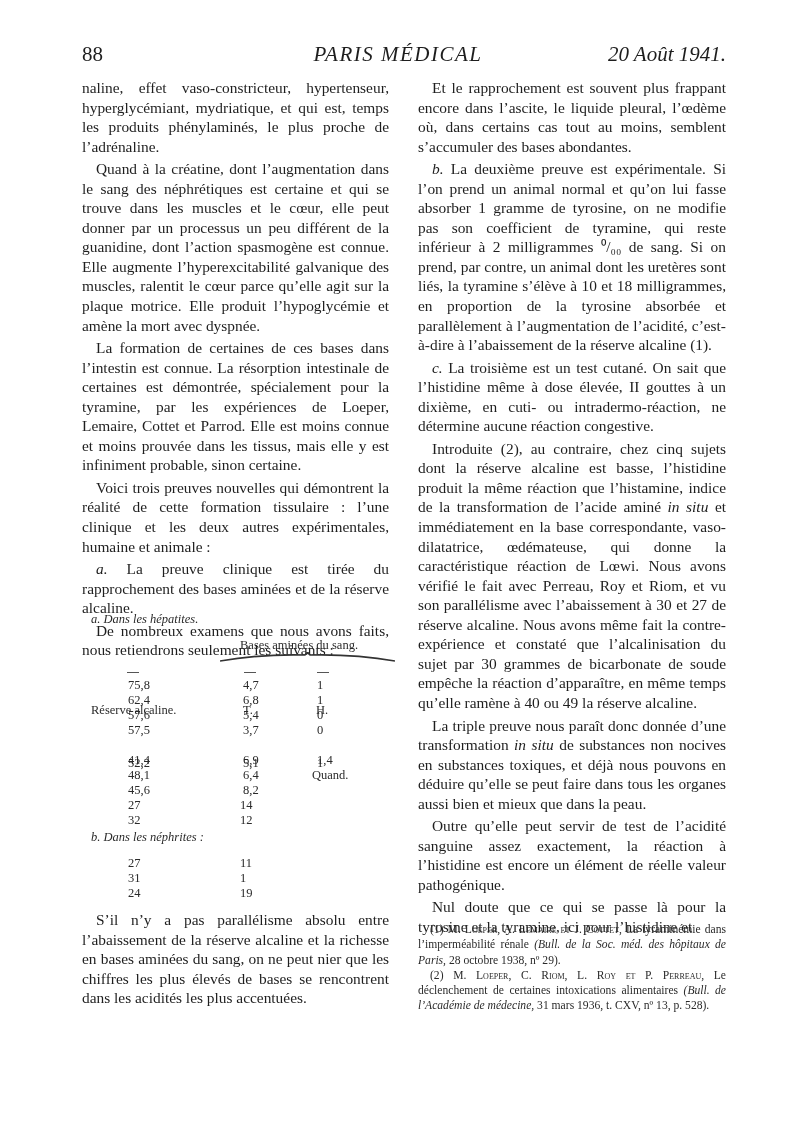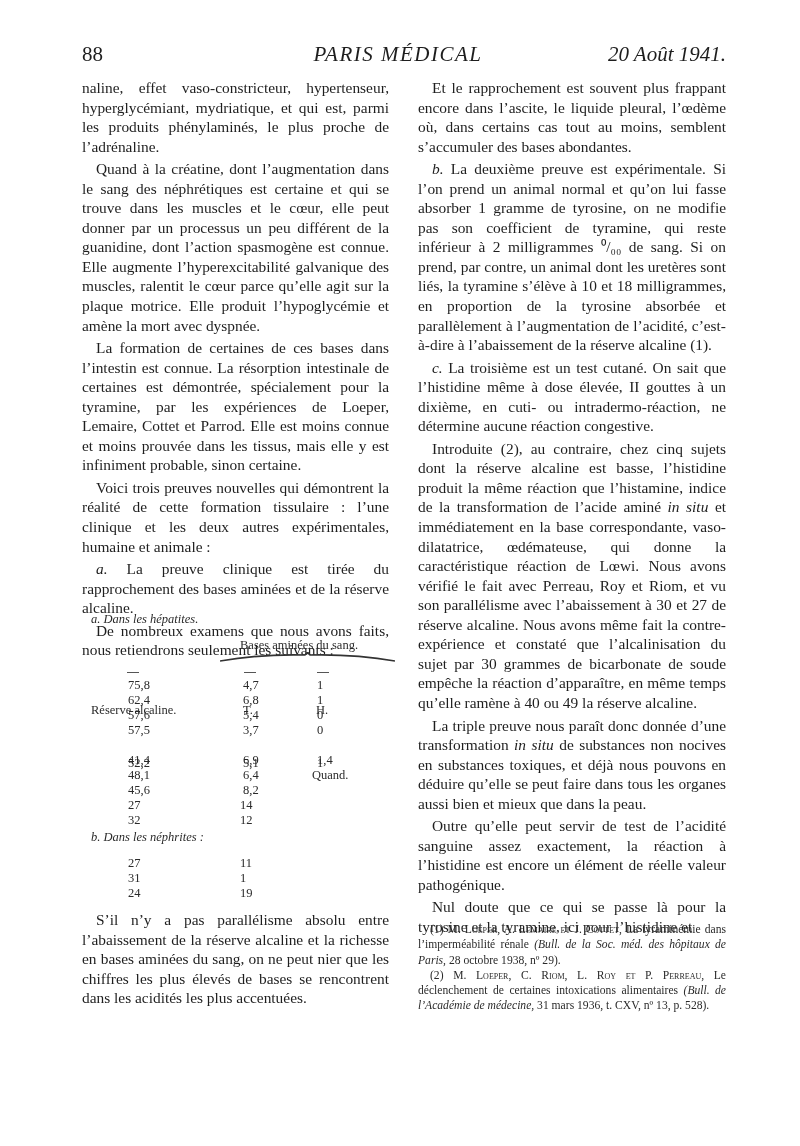--- a/index.html
+++ b/index.html
@@ -41,21 +41,21 @@
 </head>
 <body>
 
 <div class="page-header">
   <span class="hdr-num">88</span>
   <span class="hdr-title">PARIS MÉDICAL</span>
   <span class="hdr-date">20 Août 1941.</span>
 </div>
 
 <div class="col col-left">
-  <p class="cont">naline, effet vaso-constricteur, hypertenseur, hyperglycémiant, mydriatique, et qui est, parmi les produits phénylaminés, le plus proche de l’adrénaline.</p>
+  <p class="cont">naline, effet vaso-constricteur, hypertenseur, hyperglycémiant, mydriatique, et qui est, temps les produits phénylaminés, le plus proche de l’adrénaline.</p>
   <p>Quand à la créatine, dont l’augmentation dans le sang des néphrétiques est certaine et qui se trouve dans les muscles et le cœur, elle peut donner par un processus un peu différent de la guanidine, dont l’action spasmogène est connue. Elle augmente l’hyperexcitabilité galvanique des muscles, ralentit le cœur parce qu’elle agit sur la plaque motrice. Elle produit l’hypoglycémie et amène la mort avec dyspnée.</p>
   <p>La formation de certaines de ces bases dans l’intestin est connue. La résorption intestinale de certaines est démontrée, spécialement pour la tyramine, par les expériences de Loeper, Lemaire, Cottet et Parrod. Elle est moins connue et moins prouvée dans les tissus, mais elle y est infiniment probable, sinon certaine.</p>
   <p>Voici trois preuves nouvelles qui démontrent la réalité de cette formation tissulaire : l’une clinique et les deux autres expérimentales, humaine et animale :</p>
   <p><span class="it">a.</span> <span>La preuve clinique est tirée du rapprochement des bases aminées et de la réserve alcaline.</span></p>
   <p>De nombreux examens que nous avons faits, nous retiendrons seulement les suivants :</p>
 </div>
 
 <div class="table-block">
   <span class="tb-caption it">a. Dans les hépatites.</span>
   <span class="tb-group">Bases aminées du sang.</span>

